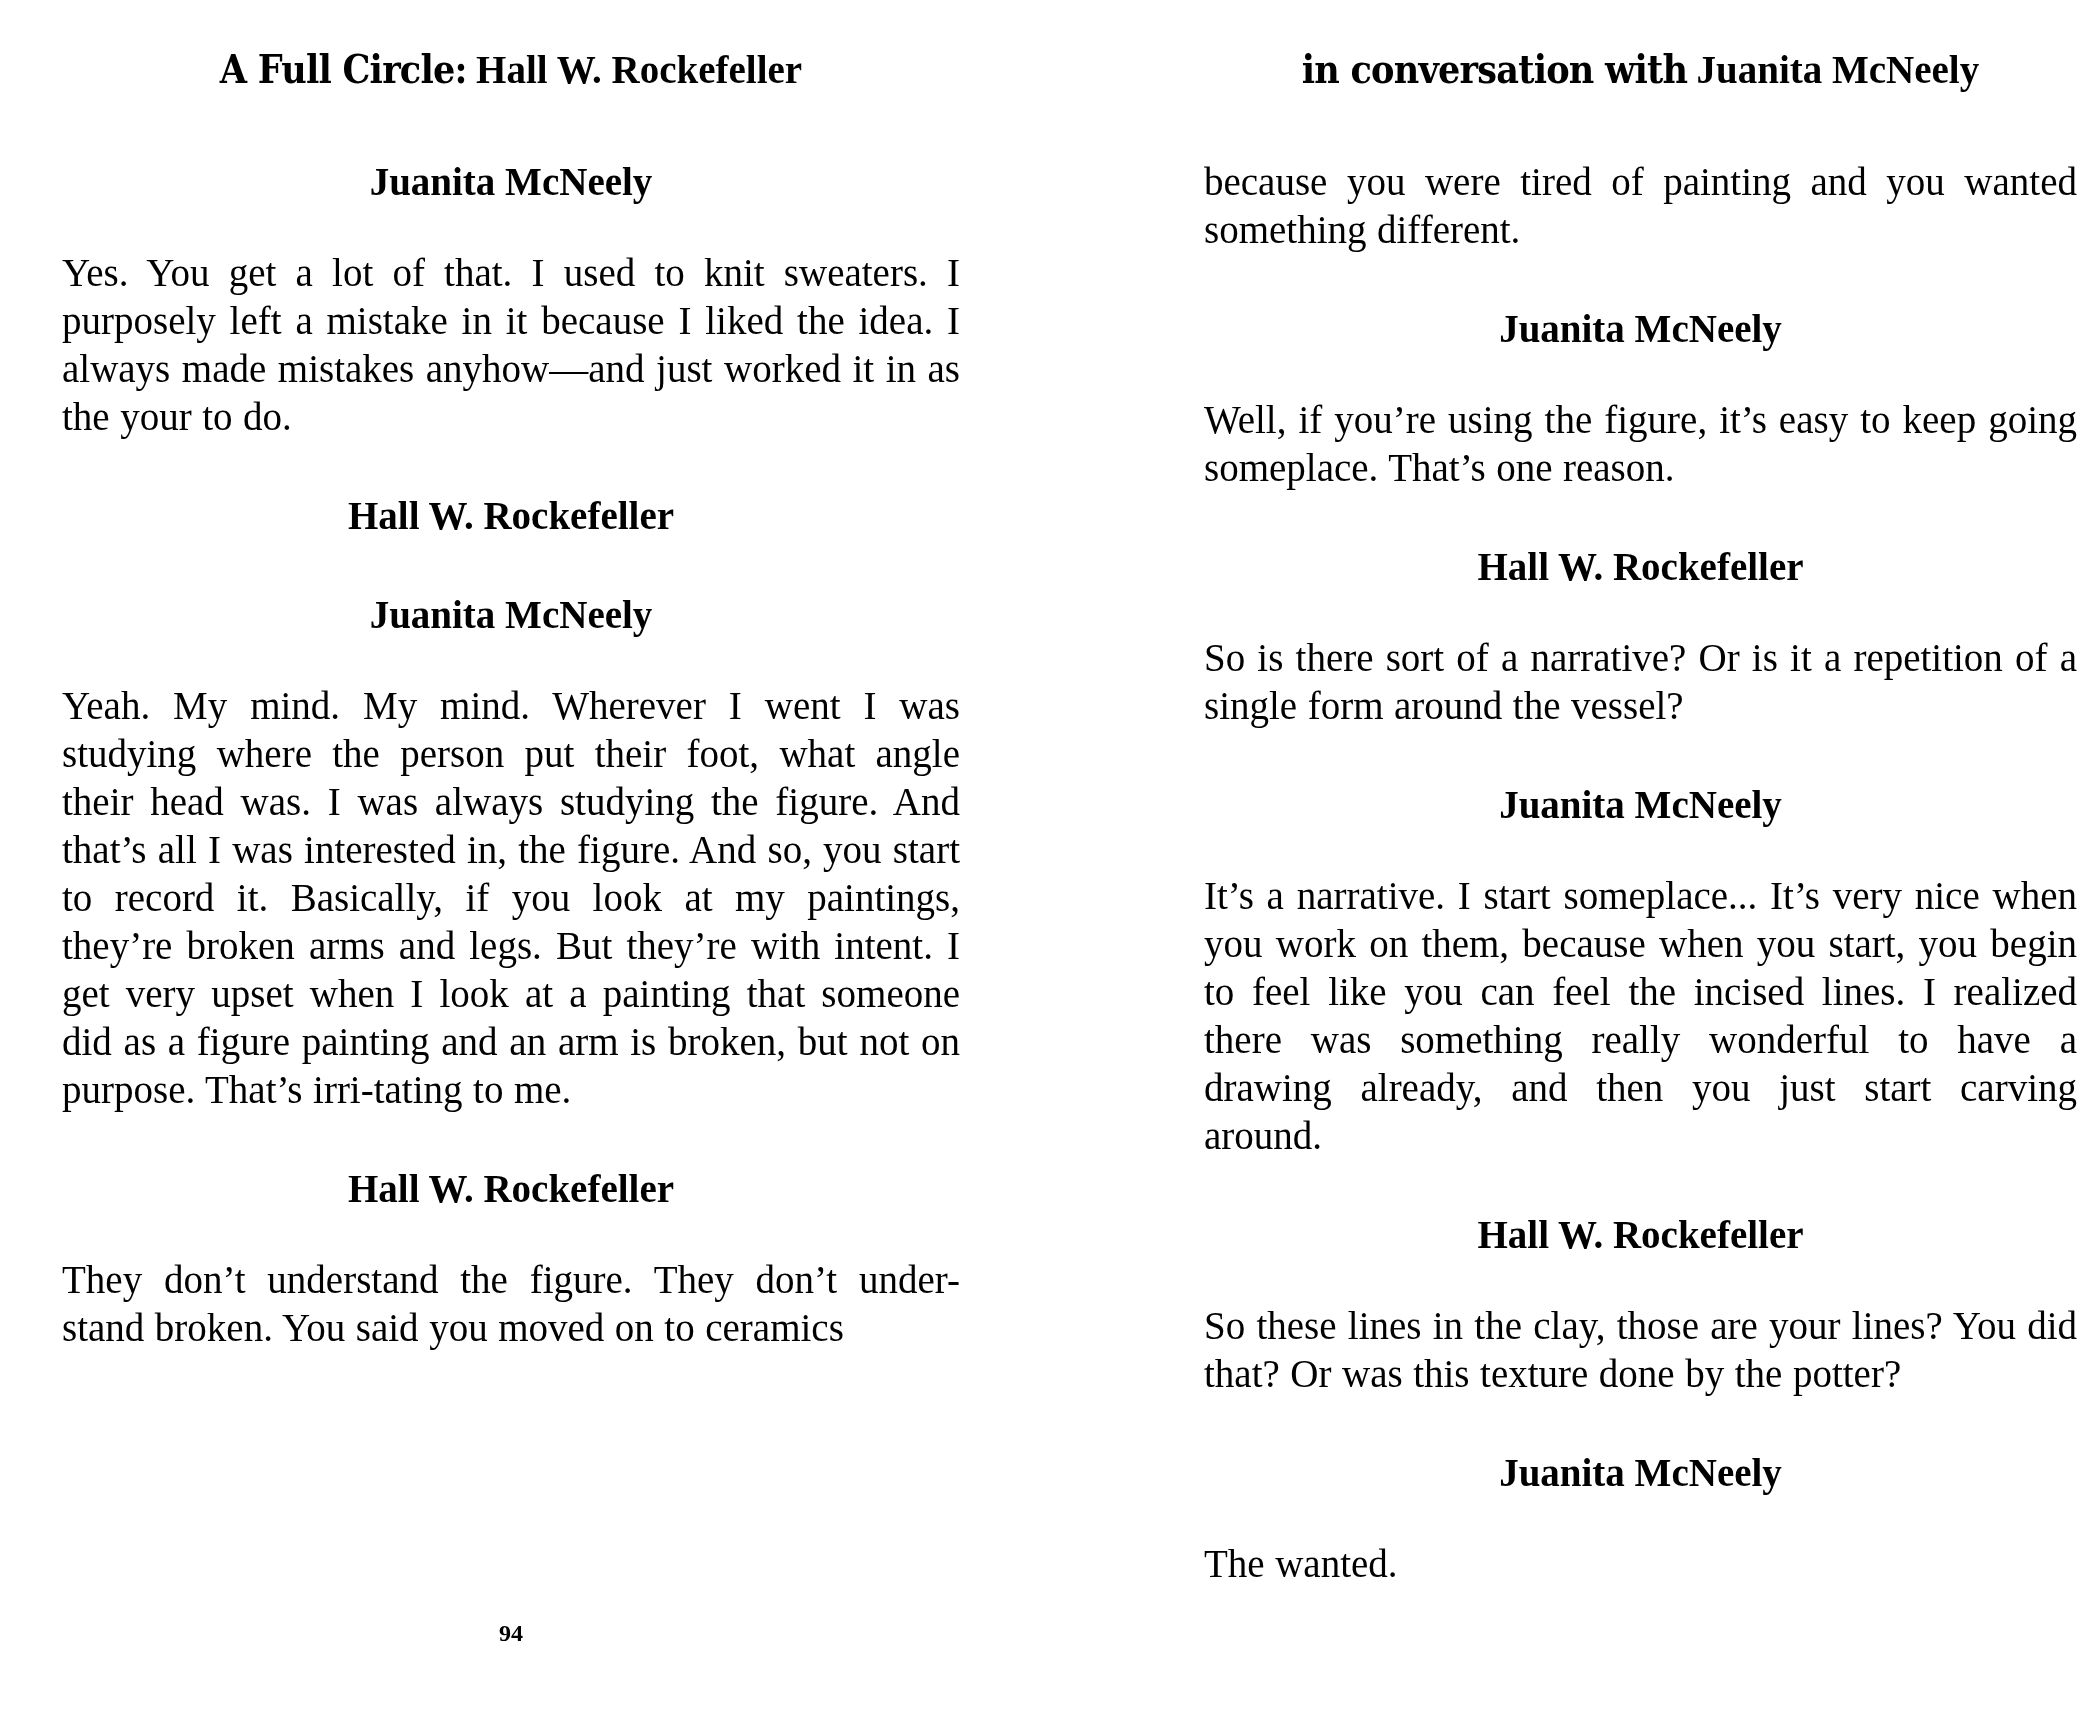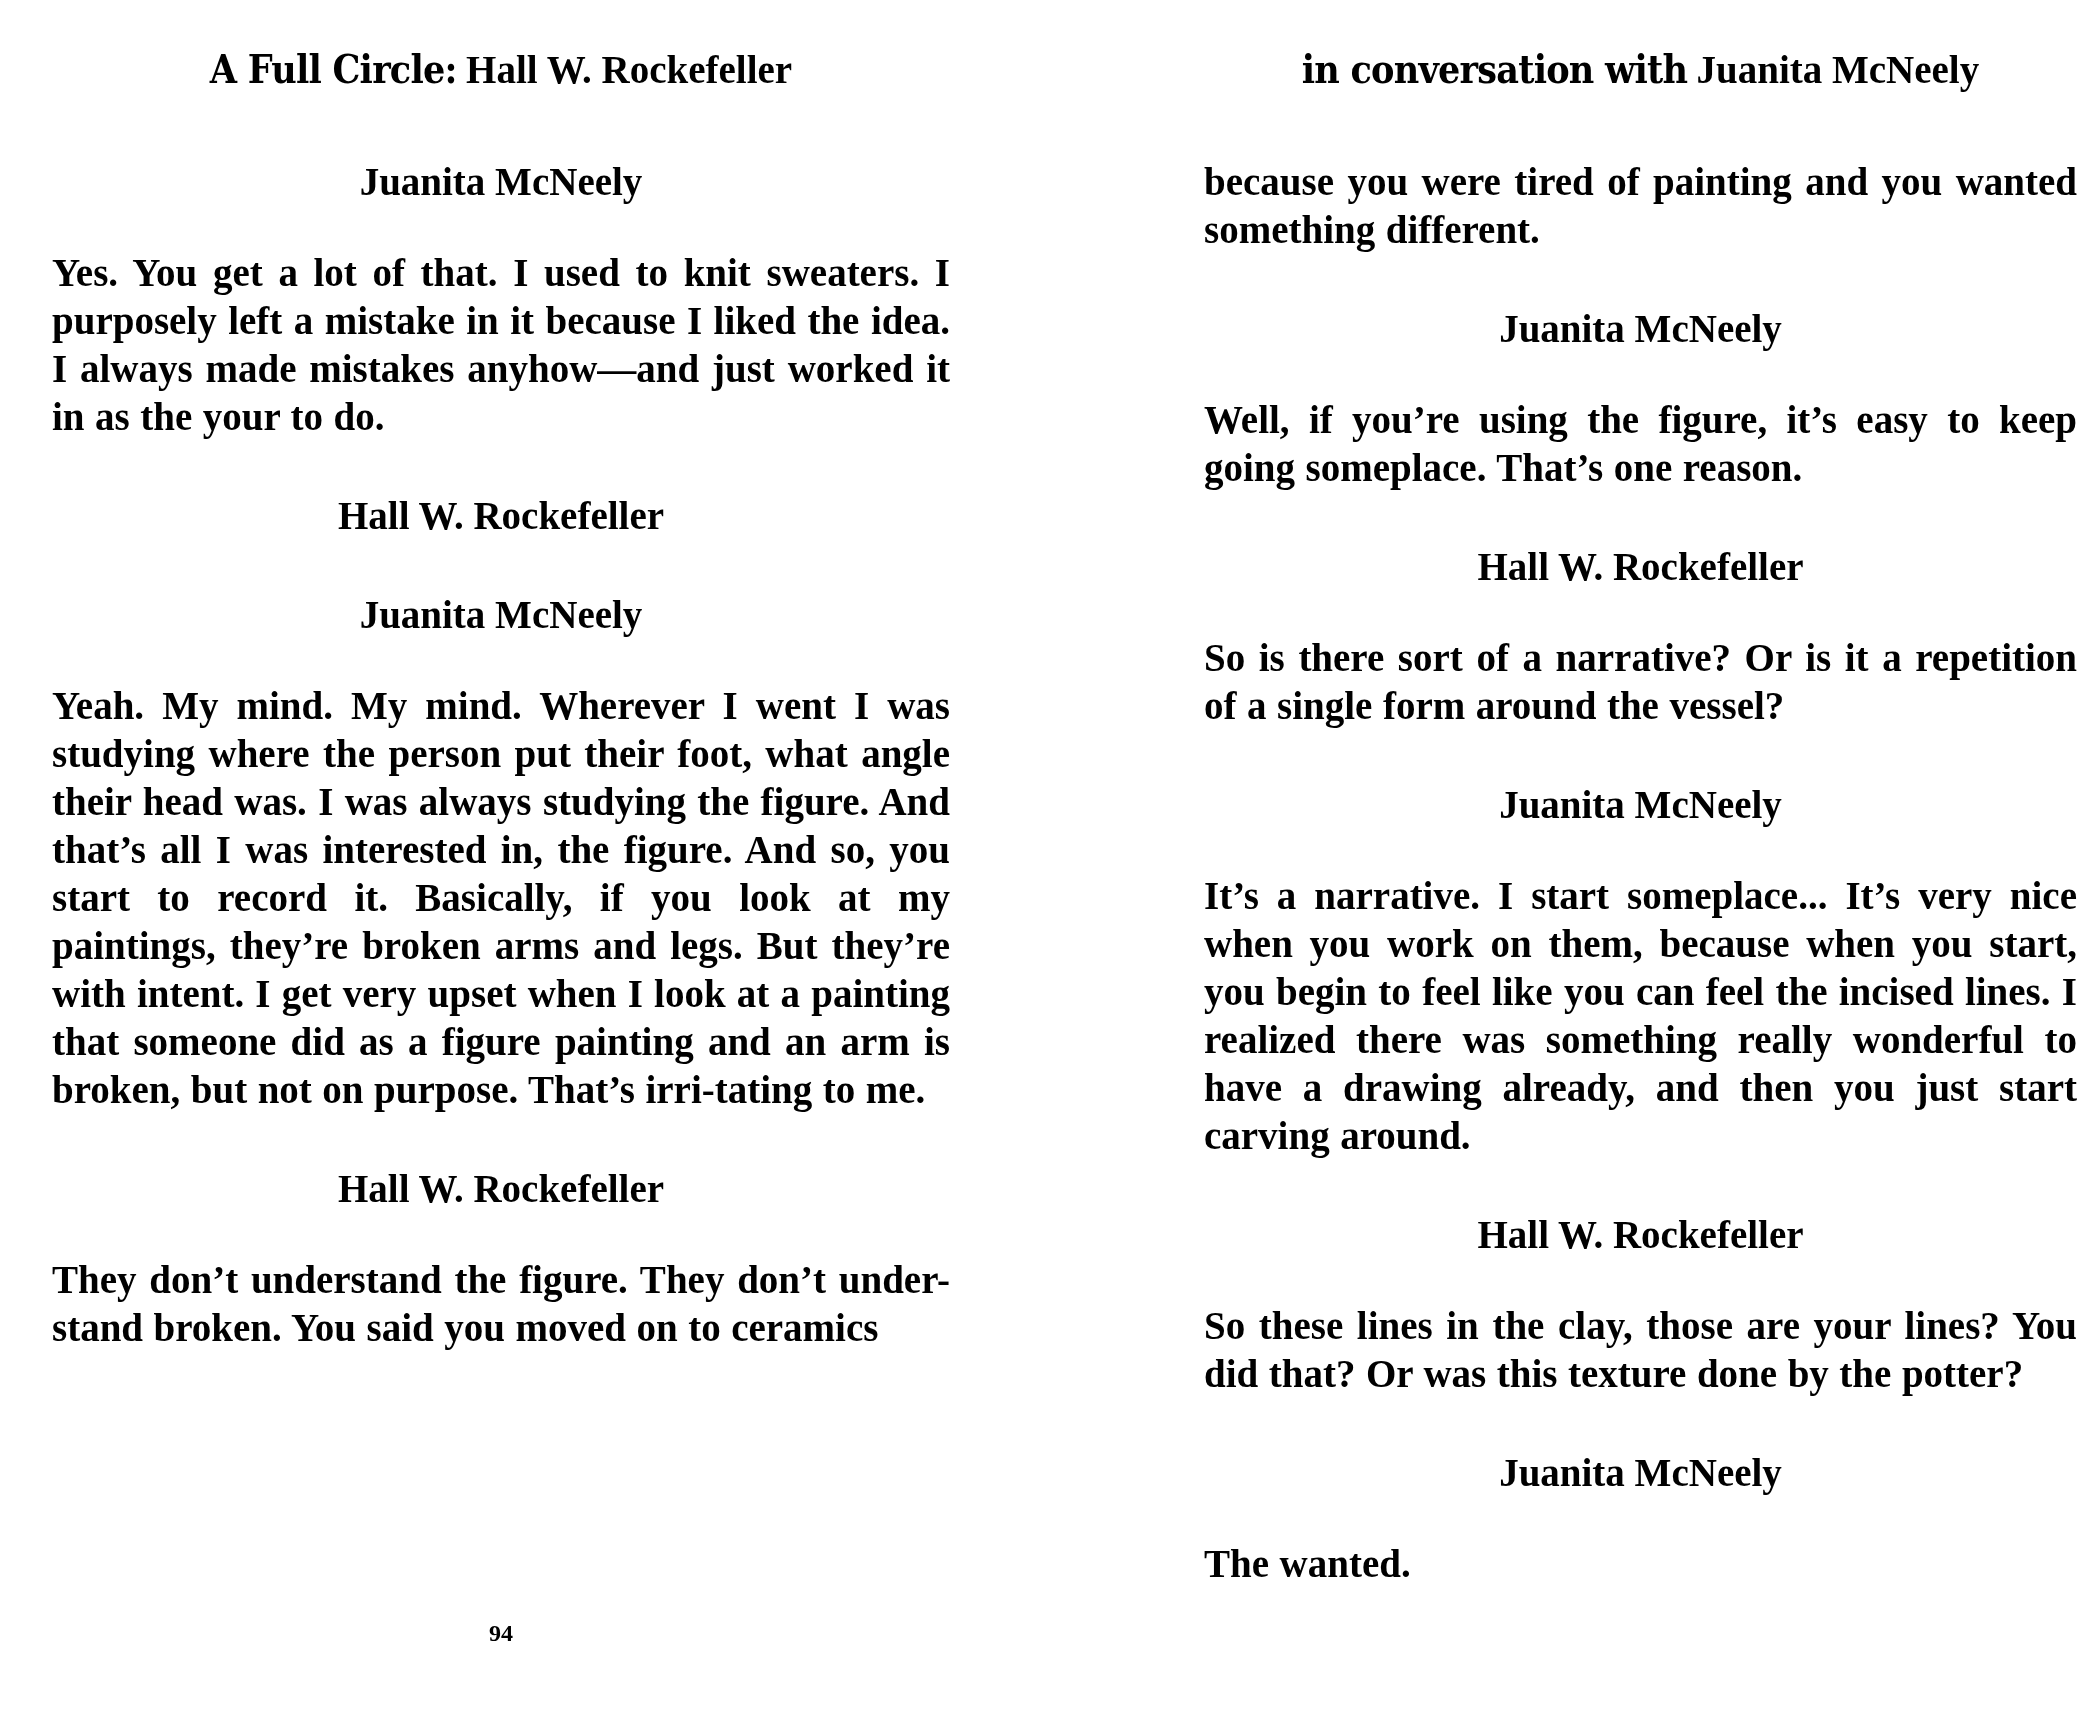--- a/index.html
+++ b/index.html
@@ -7,21 +7,21 @@
     width: 2098px;
     height: 1729px;
     position: relative;
     background: #ffffff;
     color: #000000;
     font-family: "Liberation Serif", "DejaVu Serif", serif;
     overflow: hidden;
   }
   .spread { position: absolute; inset: 0; }
   .page { position: absolute; top: 45px; height: 1645px; }
-  .page.left  { left: 52px;   width: 898px; }
+  .page.left  { left: 62px;   width: 898px; }
   .page.right { left: 1204px; width: 873px; }
 
   .pagehead {
     font-size: 39px;
     line-height: 48px;
     font-weight: bold;
     text-align: center;
     white-space: nowrap;
     margin: 0 0 64px 0;
   }
@@ -38,21 +38,21 @@
     font-size: 39px;
     line-height: 48px;
     font-weight: bold;
     text-align: center;
     margin: 51px 0 43px 0;
   }
 
   .para {
     font-size: 39px;
     line-height: 48px;
-    font-weight: bold;
+    font-weight: normal;
     font-stretch: condensed;
     text-align: justify;
     margin: 0;
     word-spacing: 0.02em;
   }
 
   .folio {
     position: absolute;
     top: 1568px;
     left: 0;

